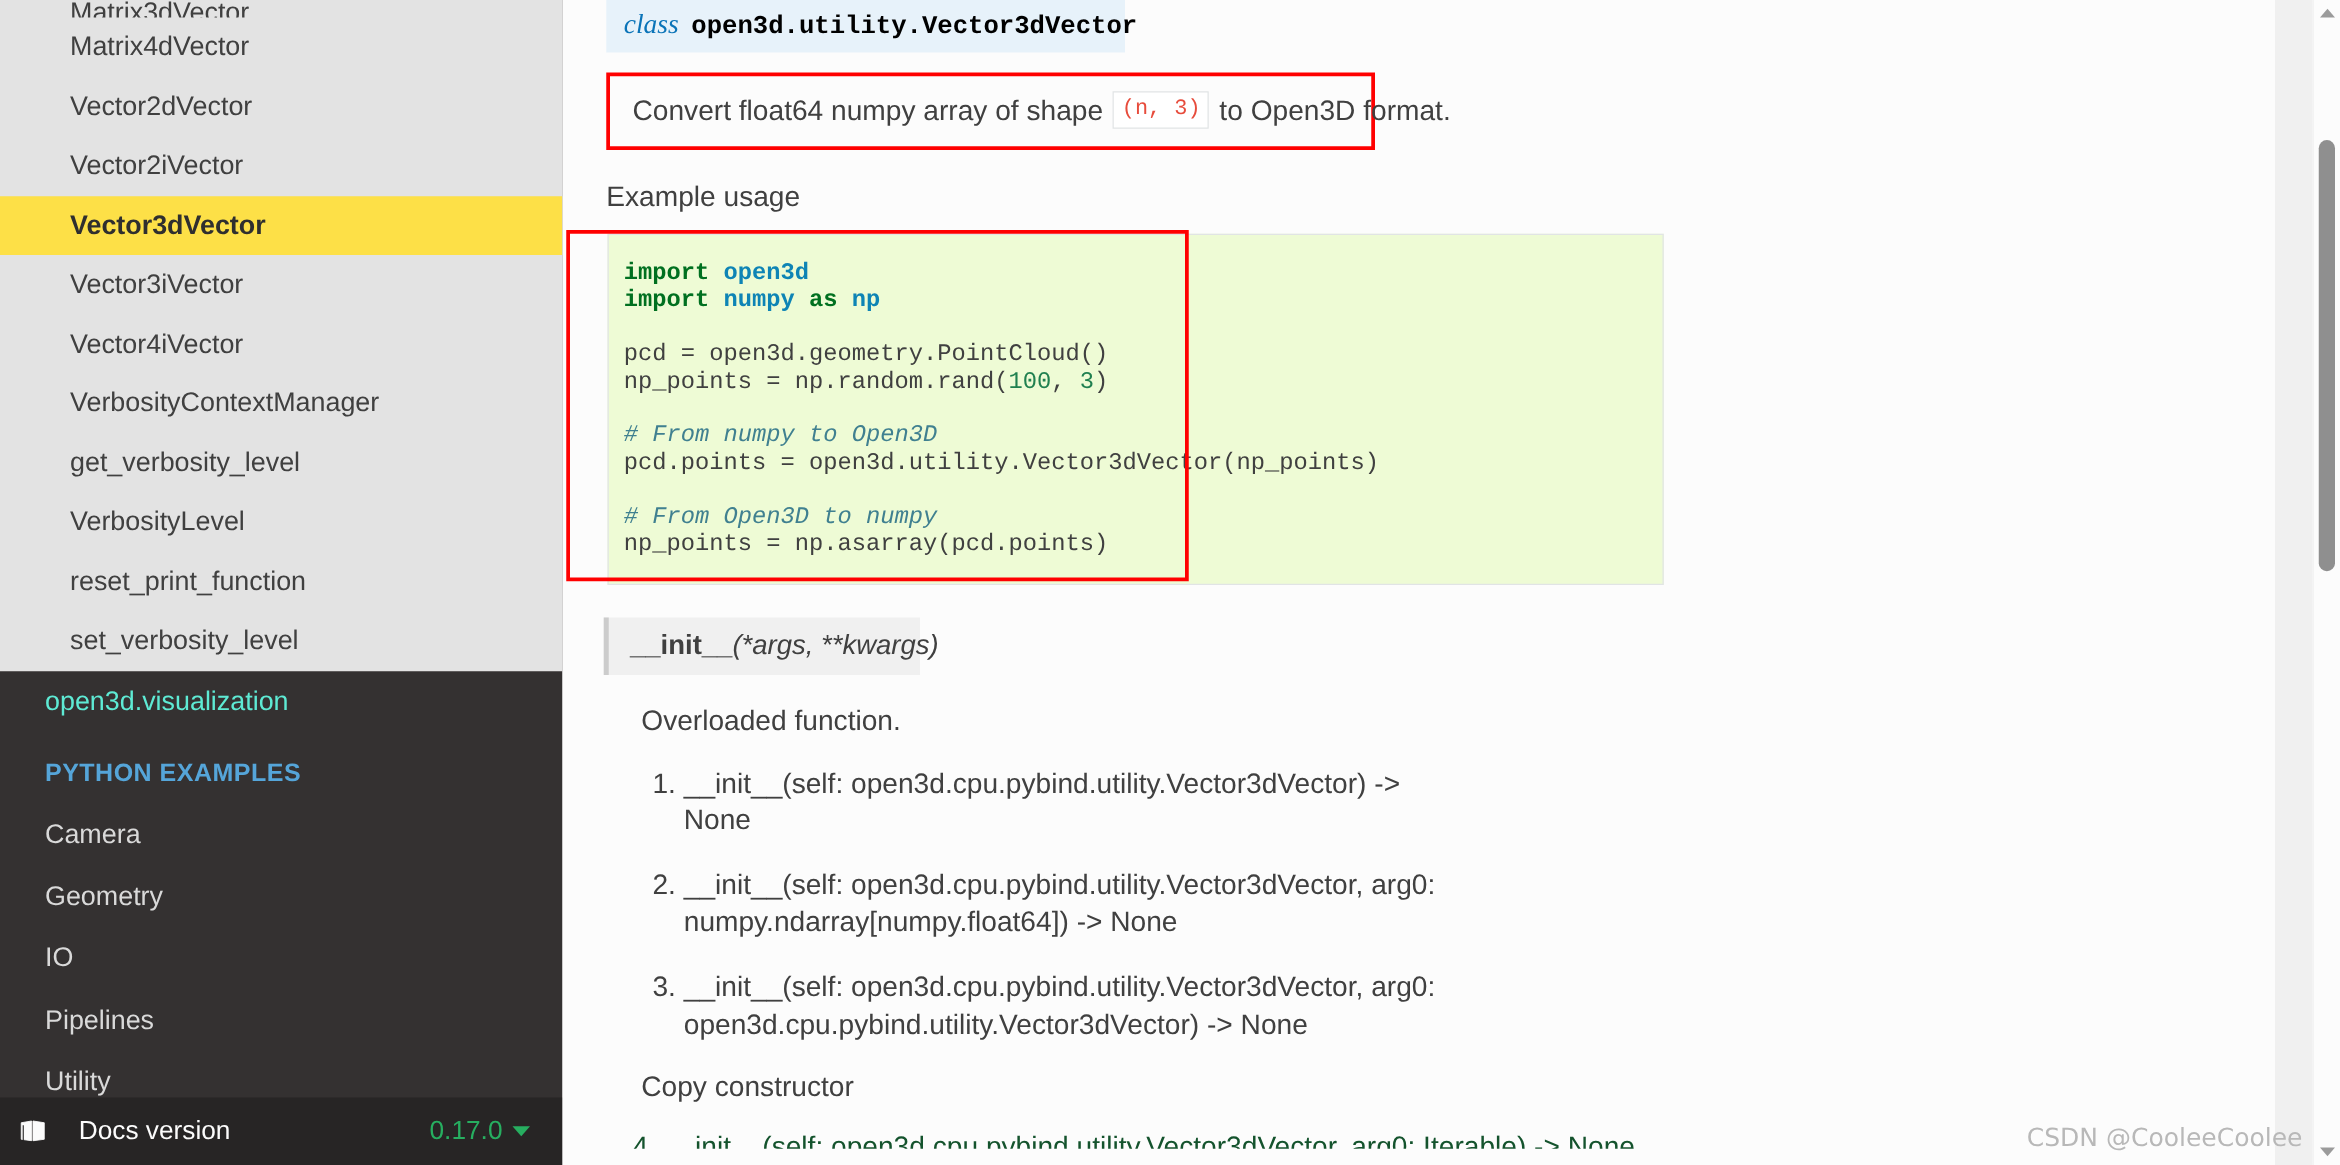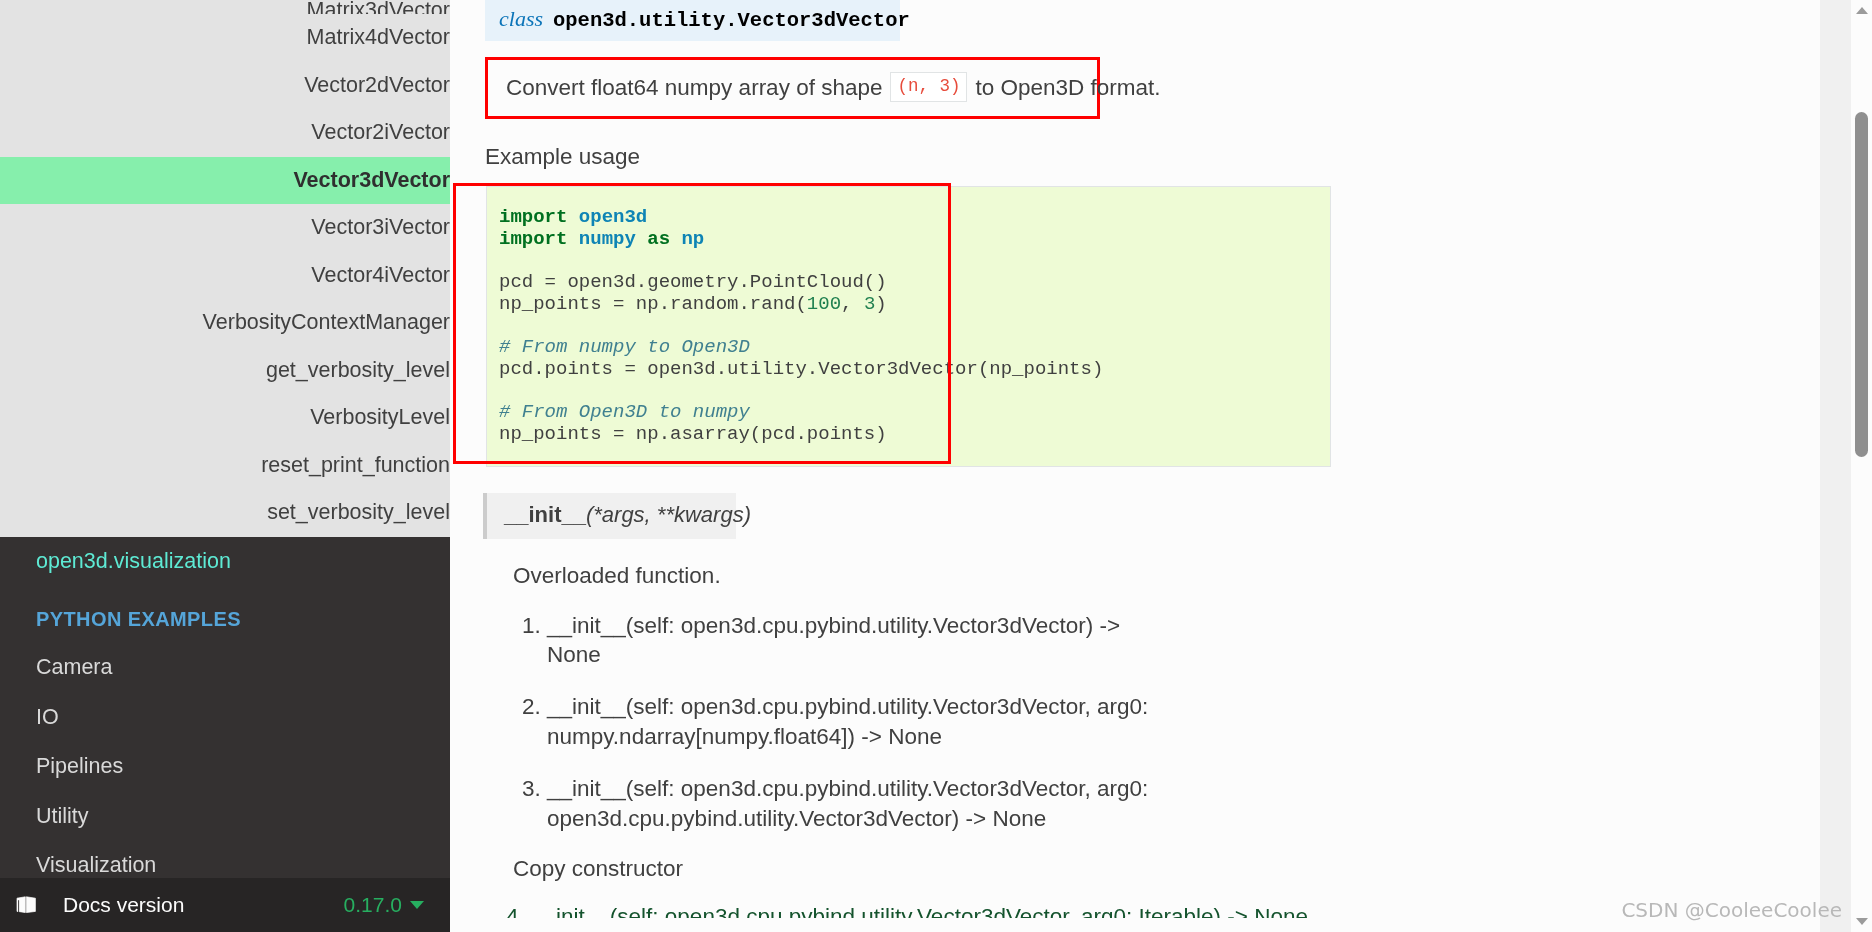--- a/index.html
+++ b/index.html
@@ -24,24 +24,23 @@
   }
   .toc-item {
     display: block;
     font-size: 21.5px;
     line-height: 1;
     padding: 13px 0 13px 56px;
     color: #404040;
     white-space: nowrap;
     overflow: hidden;
     cursor: pointer;
-    text-align: right;
   }
   .toc-item.current {
-    background: #86efac;
+    background: #fde047;
     font-weight: bold;
     color: #2f2f2f;
   }
   .toc-item.clipped-top { padding-top: 0; height: 14px; }
 
   .toc-dark-item {
     display: block;
     font-size: 21.5px;
     line-height: 1;
     padding: 14px 0 14px 36px;
@@ -302,20 +301,21 @@
       <span class="toc-item">VerbosityLevel</span>
       <span class="toc-item">reset_print_function</span>
       <span class="toc-item">set_verbosity_level</span>
     </div>
 
     <span class="toc-dark-item">open3d.visualization</span>
 
     <span class="caption">PYTHON EXAMPLES</span>
 
     <span class="ex-item">Camera</span>
+    <span class="ex-item">Geometry</span>
     <span class="ex-item">IO</span>
     <span class="ex-item">Pipelines</span>
     <span class="ex-item">Utility</span>
     <span class="ex-item">Visualization</span>
 
     <div id="version-bar">
       <div class="vb-left">
         <span class="book">
           <svg width="21" height="18" viewBox="0 0 21 18" xmlns="http://www.w3.org/2000/svg">
             <path d="M1 2.2 L9.3 0.8 L9.3 16.6 L1 15.4 Z" fill="#fcfcfc" stroke="#fcfcfc" stroke-width="0.7"></path>

